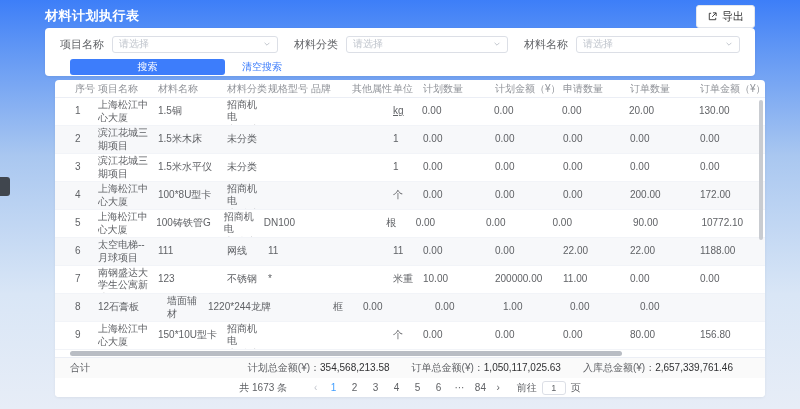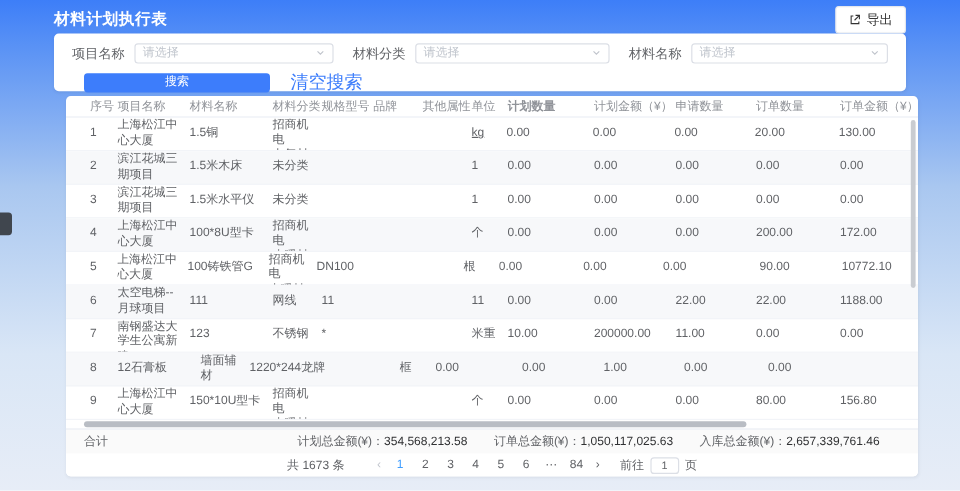--- a/index.html
+++ b/index.html
@@ -23,21 +23,21 @@
   .f-select { position:relative; display:flex; align-items:center; justify-content:space-between;
     height:17px; border:1px solid #dcdfe6; border-radius:3px; background:#fff; padding:0 6px; cursor:pointer; }
   .f-select .ph { font-size:10px; color:#bfc4cc; }
   .f-select svg { flex:none; }
   .w1 { width:172px; margin-right:16px; }
   .w2 { width:168px; margin-right:16px; }
   .w3 { width:170px; }
   .btn-row { display:flex; align-items:center; margin-top:6px; margin-left:10px; }
   .search-btn { width:155px; height:16px; background:var(--accent,#3d7dfb); color:#fff; border:none;
     border-radius:3px; font-size:10px; cursor:pointer; line-height:16px; }
-  .clear-link { margin-left:17px; font-size:15px; color:var(--accent,#3d7dfb); cursor:pointer; text-decoration:none; }
+  .clear-link { margin-left:17px; font-size:10px; color:var(--accent,#3d7dfb); cursor:pointer; text-decoration:none; }
 
   
   .table-card { position:absolute; left:55px; top:80px; width:710px; height:317px; background:#fff;
     border-radius:4px; box-shadow:0 1px 3px rgba(0,0,0,.06); overflow:hidden; }
   .thead { display:flex; align-items:center; height:18px; padding-left:20px; border-bottom:1px solid #ebeef5; }
   .th { font-size:10px; color:#909399; white-space:nowrap; overflow:hidden; padding-right:4px; }
   .tr { display:flex; align-items:center; height:28px; padding-left:20px; border-bottom:1px solid #f2f4f8; }
   .tr.even { background:#f7f8fa; }
   .td { font-size:10px; color:#606266; line-height:1.25; padding-right:6px; white-space:pre-line;
     overflow:hidden; max-height:26px; }
@@ -125,21 +125,21 @@
   <div class="table-card">
     <div class="thead" id="thead">
         <div class="th" style="width: 23px;">序号</div>
         <div class="th" style="width: 60px;">项目名称</div>
         <div class="th" style="width: 69px;">材料名称</div>
         <div class="th" style="width: 41px;">材料分类</div>
         <div class="th" style="width: 43px;">规格型号</div>
         <div class="th" style="width: 41px;">品牌</div>
         <div class="th" style="width: 41px;">其他属性</div>
         <div class="th" style="width: 30px;">单位</div>
-        <div class="th" style="width: 72px; font-weight: bold;">计划数量</div>
+        <div class="th" style="width: 72px;">计划数量</div>
         <div class="th" style="width: 68px;">计划金额（¥）</div>
         <div class="th" style="width: 67px;">申请数量</div>
         <div class="th" style="width: 70px;">订单数量</div>
         <div class="th" style="width: 65px;">订单金额（¥）</div>
       </div>
     <div id="tbody">
         <div class="tr">
           <div class="td" style="width: 23px;">1</div>
           <div class="td" style="width: 60px;">上海松江中心大厦</div>
           <div class="td" style="width: 69px;">1.5铜</div>

